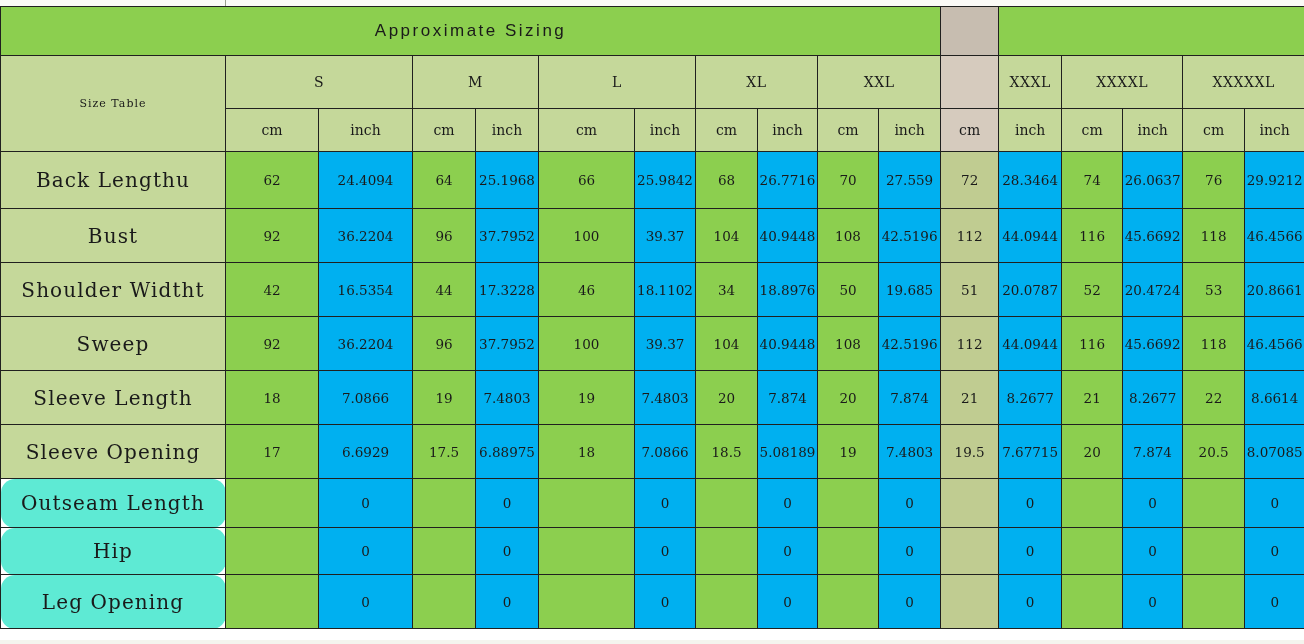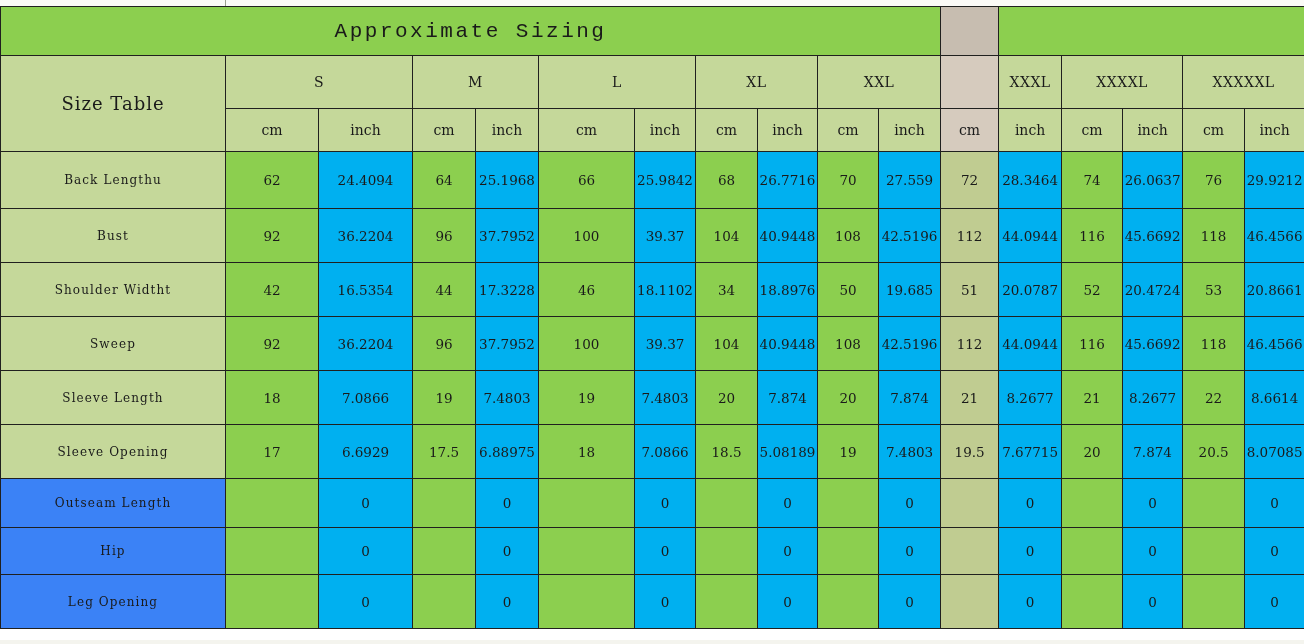--- a/index.html
+++ b/index.html
@@ -35,56 +35,56 @@
     font-weight: normal;
     color: #1a1a1a;
     overflow: hidden;
     white-space: nowrap;
   }
 
   
   .title-cell {
     background: #8ccf4f;
     height: 48px;
-    font-size: 21px;
+    font-size: 17px;
     letter-spacing: 2.5px;
     color: #23231f;
-    font-family: Liberation Mono, monospace;
+    font-family: Liberation Sans, sans-serif;
   }
   .title-cell.shaded { background: #c7bdb0; }
 
   
   .hdr {
     background: #c5d89a;
     font-size: 14px;
     letter-spacing: 0.5px;
     height: 52px;
   }
   .hdr-unit {
     background: #c5d89a;
     font-size: 14px;
     height: 42px;
   }
   .hdr.shaded, .hdr-unit.shaded { background: #d6cbbe; }
   .size-label-cell {
     background: #c5d89a;
-    font-size: 18px;
+    font-size: 11px;
     letter-spacing: 1px;
     height: 94px;
   }
 
   
   .rowlabel {
     background: #c5d89a;
-    font-size: 12px;
+    font-size: 20px;
     letter-spacing: 1.1px;
     color: #111111;
     text-align: center;
   }
-  .rowlabel.yellow { background: #3b82f6; }
+  .rowlabel.yellow { background: #5eead4; border-radius: 14px; }
   .cm-cell {
     background: #8ccf4f;
     font-size: 13.5px;
     color: #202020;
   }
   .cm-cell.shaded { background: #c0cc91; margin-top: 16px; }
   .in-cell {
     background: #00b0f0;
     font-size: 13.5px;
     color: #1b2550;

